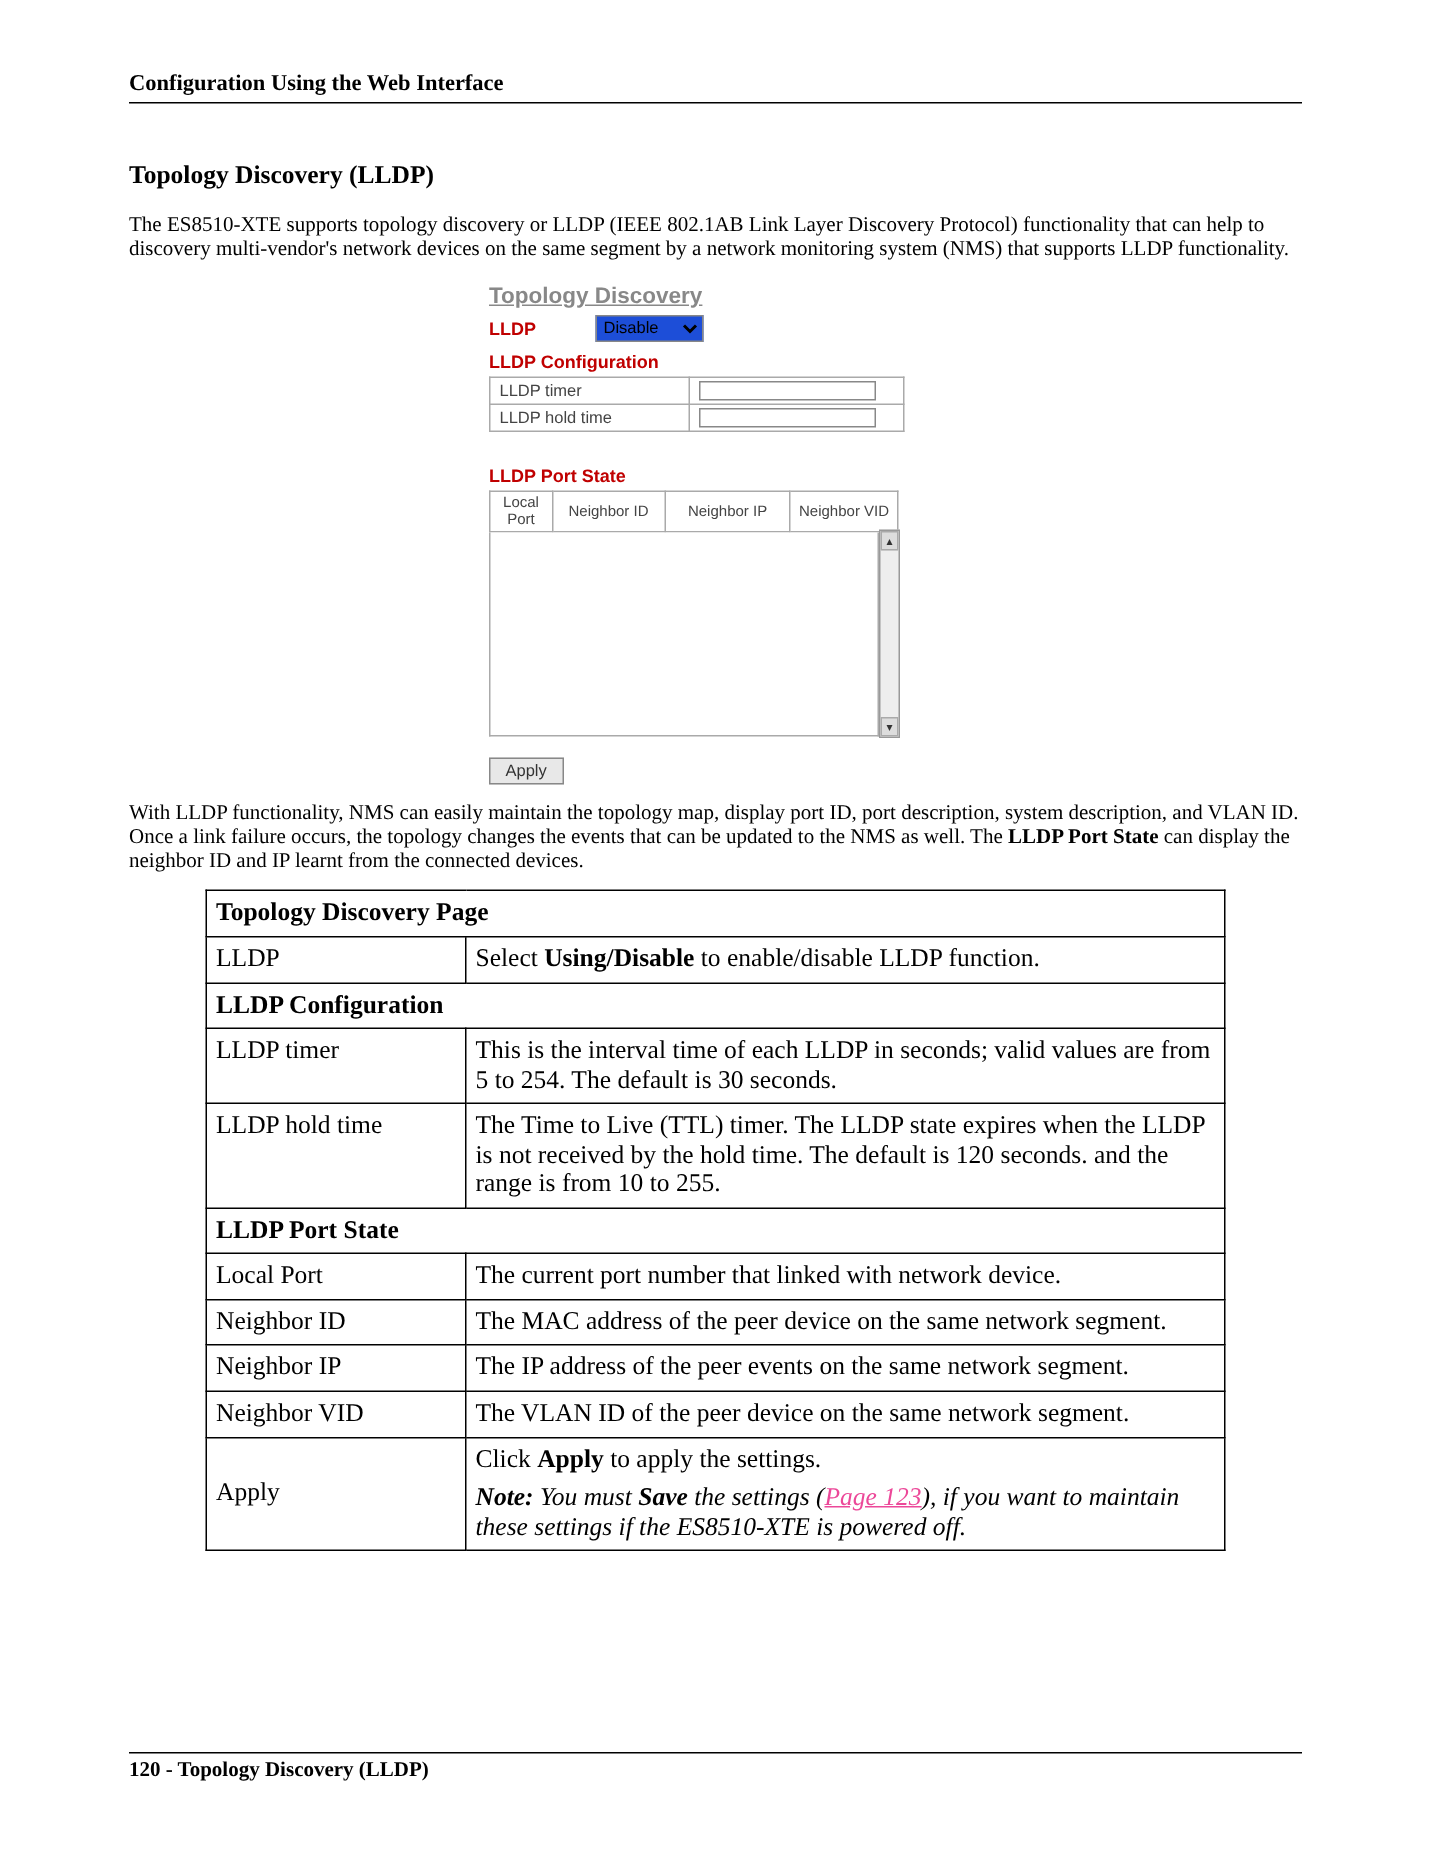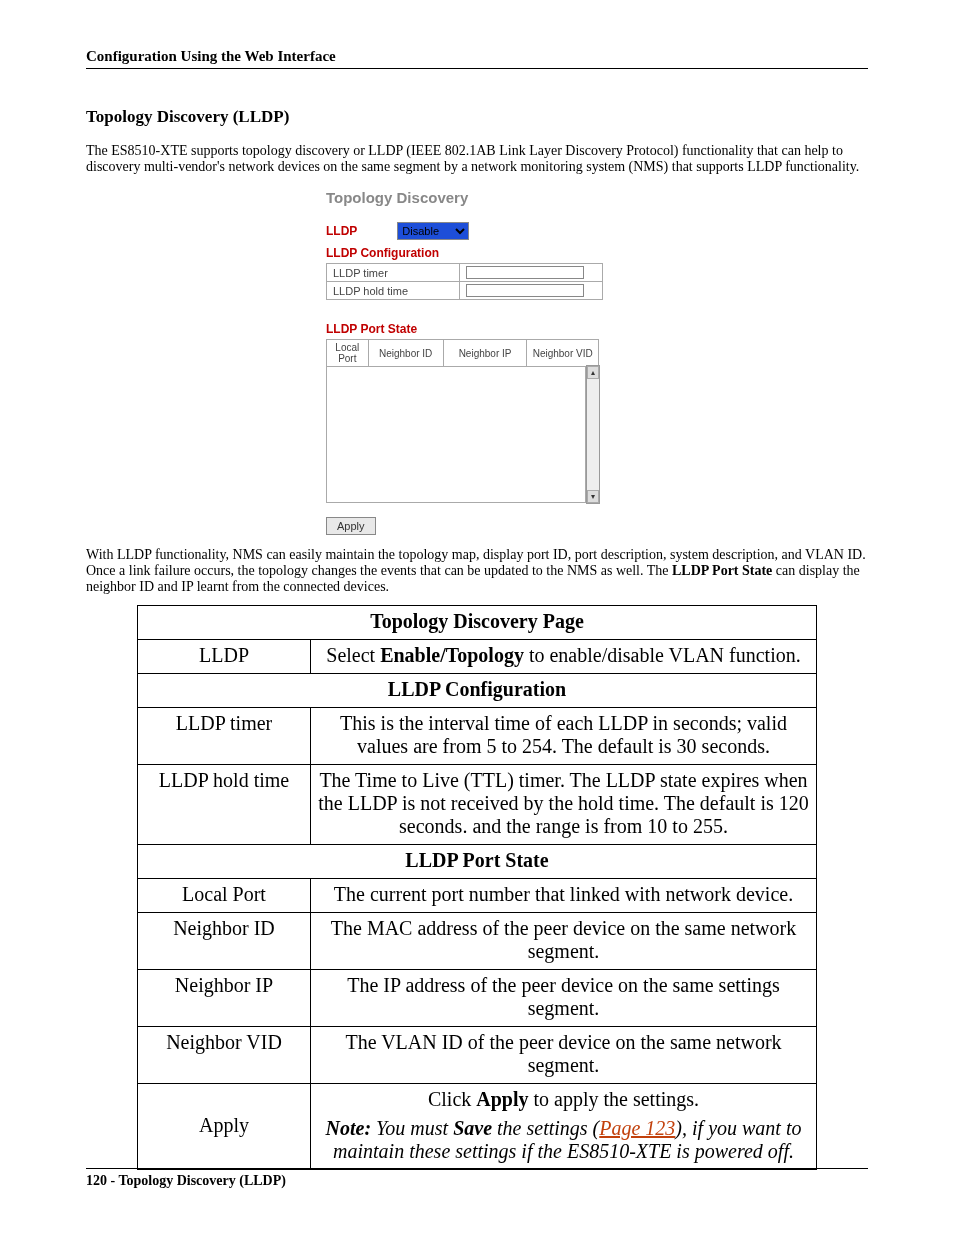--- a/index.html
+++ b/index.html
@@ -41,21 +41,22 @@
   .ui-block {
     margin: 14px 0 12px 240px;
     width: 320px;
     font-family: Arial, Helvetica, sans-serif;
     color: #555;
   }
   .ui-title {
     font-size: 15px;
     font-weight: bold;
     color: #888;
-    margin-bottom: 16px;
+    margin-bottom: 4px;
+    text-decoration: underline;
   }
   .ui-red {
     color: #c00000;
     font-weight: bold;
     font-size: 12px;
   }
   .ui-row {
     display: flex;
     align-items: center;
     gap: 40px;
@@ -147,32 +148,32 @@
     color: #333;
   }
   
   .desc-table {
     border-collapse: collapse;
     margin: 6px auto 0 auto;
     width: 680px;
   }
   .desc-table th, .desc-table td {
     border: 1px solid #000;
-    text-align: center;
+    text-align: left;
     vertical-align: top;
     padding: 4px 6px 6px 6px;
-    font-size: 20px;
+    font-size: 17px;
     line-height: 1.15;
     font-family: "Times New Roman", Times, serif;
   }
   .desc-table .hdr {
     font-weight: bold;
   }
   .desc-table td.lab { width: 160px; }
-  .note-link { color: #c2410c; text-decoration: underline; }
+  .note-link { color: #ec4899; text-decoration: underline; }
   .footer {
     position: absolute;
     bottom: 46px;
     left: 86px;
     right: 86px;
     border-top: 1px solid #000;
     padding-top: 4px;
     display: flex;
     font-size: 14px;
   }
@@ -242,21 +243,21 @@
   </div>
 
   <table class="desc-table">
     <tbody>
         <tr>
           <th class="hdr" colspan="2">Topology Discovery Page</th>
         </tr>
     <tr>
       <td class="lab">LLDP</td>
       <td>
-        <span>Select </span><b>Enable/Topology</b><span> to enable/disable VLAN function.</span>
+        <span>Select </span><b>Using/Disable</b><span> to enable/disable LLDP function.</span>
       </td>
     </tr>
     <tr>
           <td class="hdr" colspan="2">LLDP Configuration</td>
         </tr>
     <tr>
       <td class="lab">LLDP timer</td>
       <td>This is the interval time of each LLDP in seconds; valid values are from 5 to 254. The default is 30 seconds.</td>
     </tr>
     <tr>
@@ -269,21 +270,21 @@
     <tr>
       <td class="lab">Local Port</td>
       <td>The current port number that linked with network device.</td>
     </tr>
     <tr>
       <td class="lab">Neighbor ID</td>
       <td>The MAC address of the peer device on the same network segment.</td>
     </tr>
     <tr>
       <td class="lab">Neighbor IP</td>
-      <td>The IP address of the peer device on the same settings segment.</td>
+      <td>The IP address of the peer events on the same network segment.</td>
     </tr>
     <tr>
       <td class="lab">Neighbor VID</td>
       <td>The VLAN ID of the peer device on the same network segment.</td>
     </tr>
     <tr>
       <td class="lab" style="vertical-align:middle;">Apply</td>
       <td>
         <div style="margin-bottom:6px;">
           <span>Click </span><b>Apply</b><span> to apply the settings.</span>

